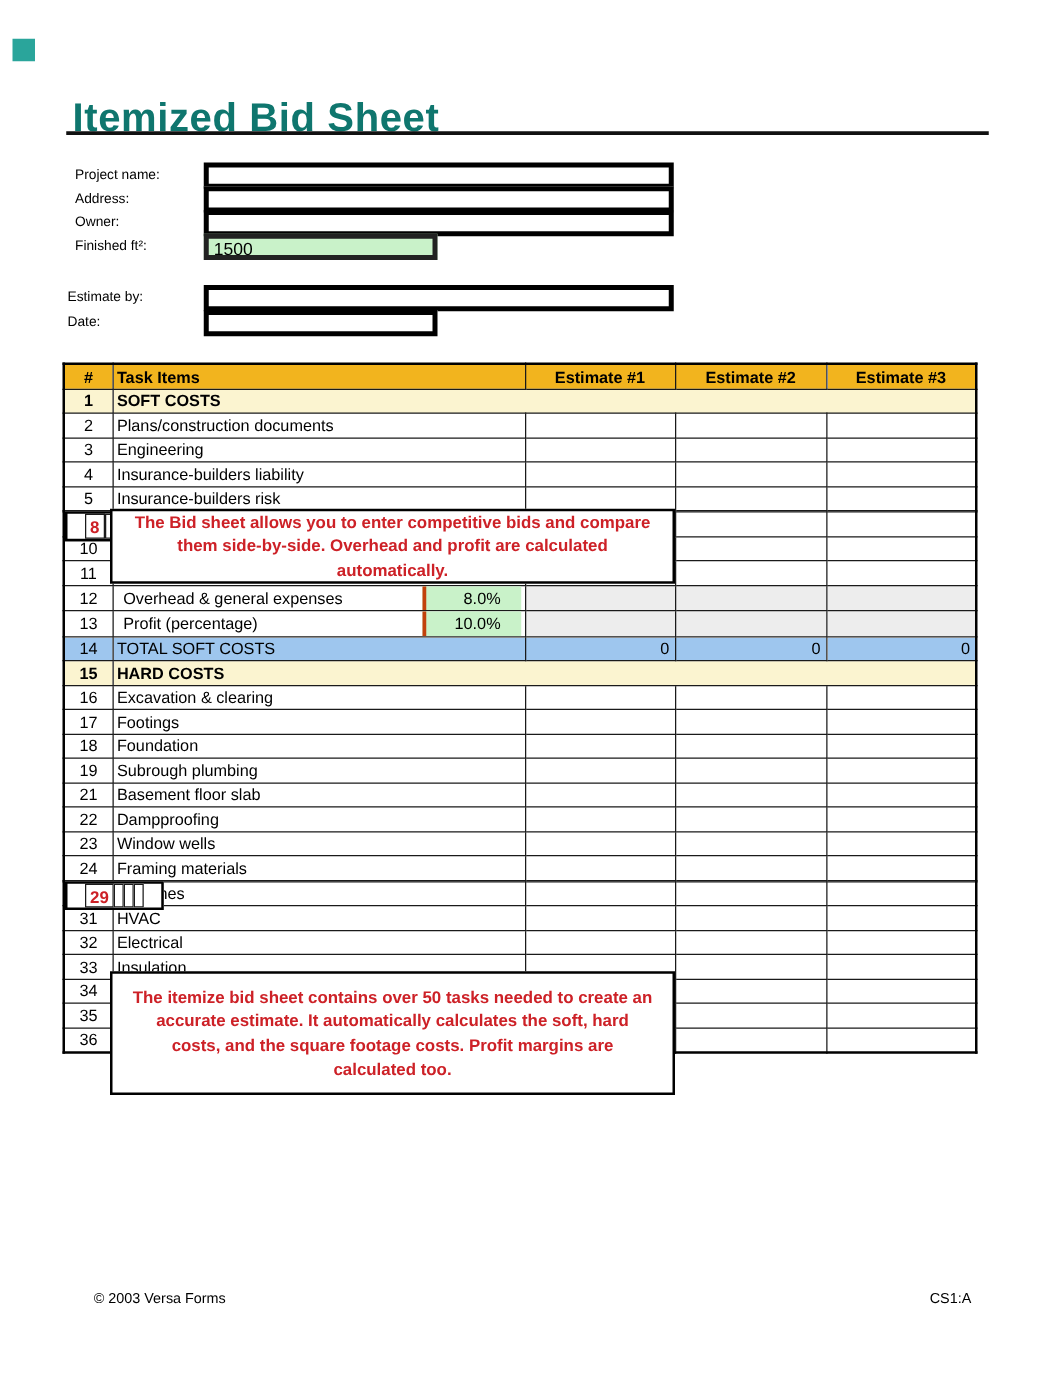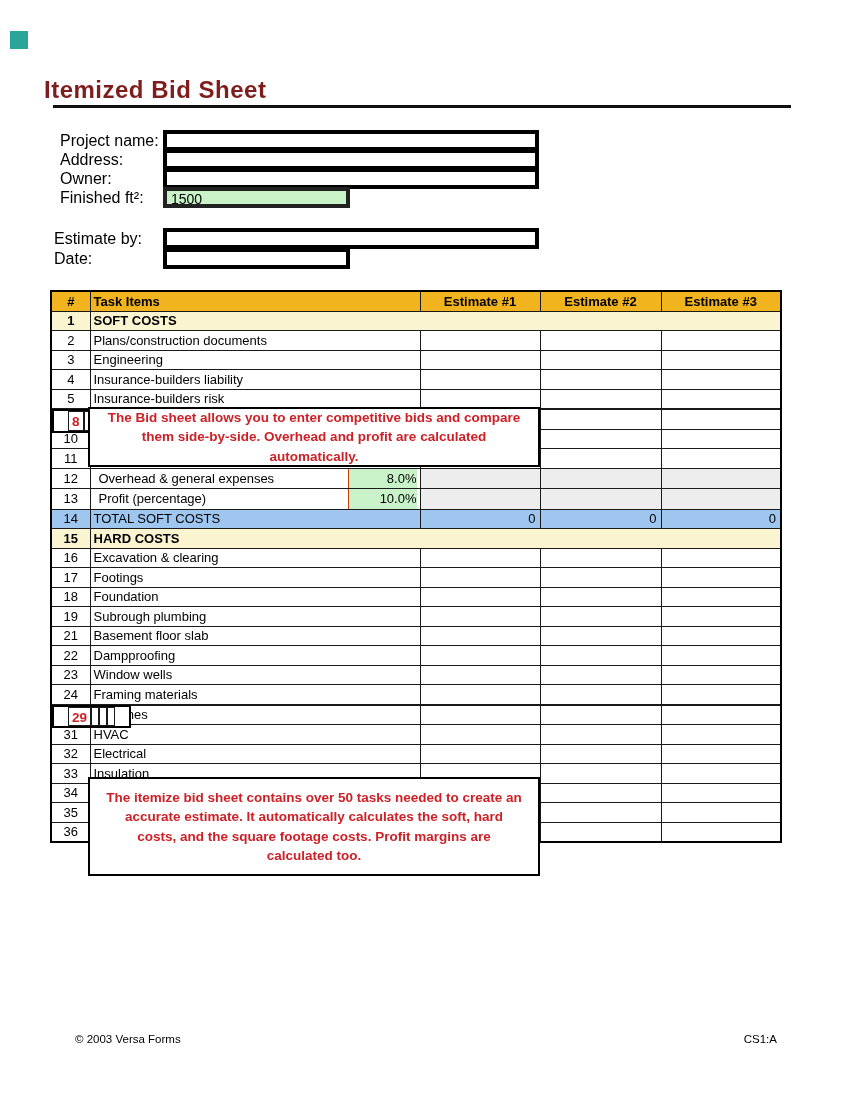--- a/index.html
+++ b/index.html
@@ -6,28 +6,28 @@
   html,body { background:#ffffff; }
   body { font-family:"Liberation Sans", sans-serif; color:#000; }
   .page {
     position:relative; width:850px; height:1100px; background:#fff; overflow:hidden;
   }
   .corner-mark {
     position:absolute; left:10px; top:31px; width:18px; height:18px;
     background:var(--teal,#2aa59b);
   }
   .title {
-    position:absolute; left:44px; top:76px; font-size:24px; font-weight:bold;
-    letter-spacing:0.5px; color:#7f1d1d;
+    position:absolute; left:58px; top:76px; font-size:32px; font-weight:bold;
+    letter-spacing:0.5px; color:#0f766e;
   }
   .title-rule {
     position:absolute; left:53px; top:105px; width:738px; height:3px; background:#111;
   }
   .flabel {
-    position:absolute; left:60px; height:21px; line-height:21px; font-size:16px;
+    position:absolute; left:60px; height:21px; line-height:21px; font-size:11px;
   }
   .flabel.g2 { left:54px; }
   .fbox {
     position:absolute; left:163px; height:21px; border:4px solid #000000;
     background:#fff; font-size:14px; line-height:17px; padding-left:4px;
   }
   .fbox.wide   { width:376px; }
   .fbox.narrow { width:187px; }
   .fbox.green  { background:var(--green,#c9f2c9); border-color:#222; }
   .r0 { top:130px; } .r1 { top:149px; } .r2 { top:168px; } .r3 { top:187px; }
@@ -49,22 +49,22 @@
   th.c-est2 { width:121px;margin-left:28px; }
   td.num  { text-align:center; }
   td.task { text-align:left; padding-left:5px; }
   td.est  { background:#fff; }
   tr.section td { background:var(--cream,#fbf4d0); font-weight:bold; }
   tr.pct td.est { background:var(--gray,#ededed); }
   td.taskflex { padding:0; }
   .tf { display:flex; height:100%; align-items:center; }
   .tf .lbl { flex:1; padding-left:5px; }
   .tf .pctcell {
-    width:69px; height:100%; background:var(--green,#c9f2c9);
-    border-left:1px solid #c2410c; text-align:right; padding-right:0;
+    width:79px; height:100%; background:var(--green,#c9f2c9);
+    border-left:3px solid #c2410c; text-align:right; padding-right:16px;
     line-height:19.5px;
   }
   tr.total td { background:var(--blue,#9ec6ee); }
   tr.total td.val { text-align:right; padding-right:4px; }
   td.merge { background:#fff; }
 
   .callout {
     position:absolute; background:#fff; border:2.5px solid #000;
     display:flex; align-items:center; justify-content:center;
     text-align:center; color:var(--red,#cd2127); font-weight:bold;

